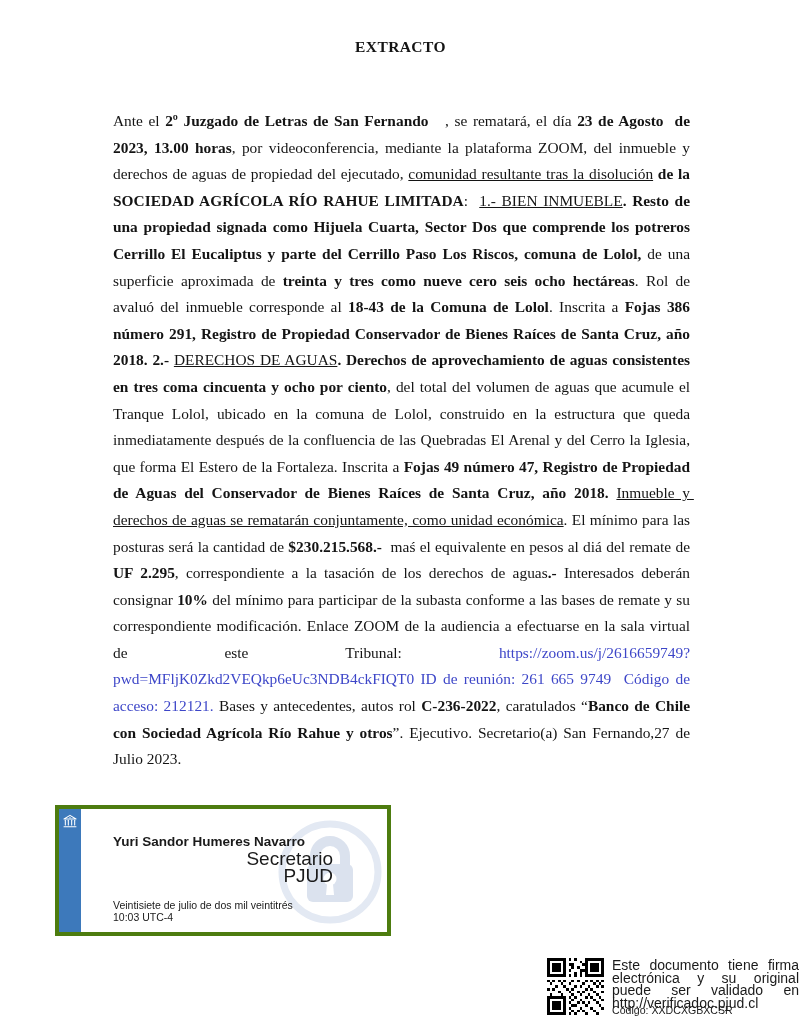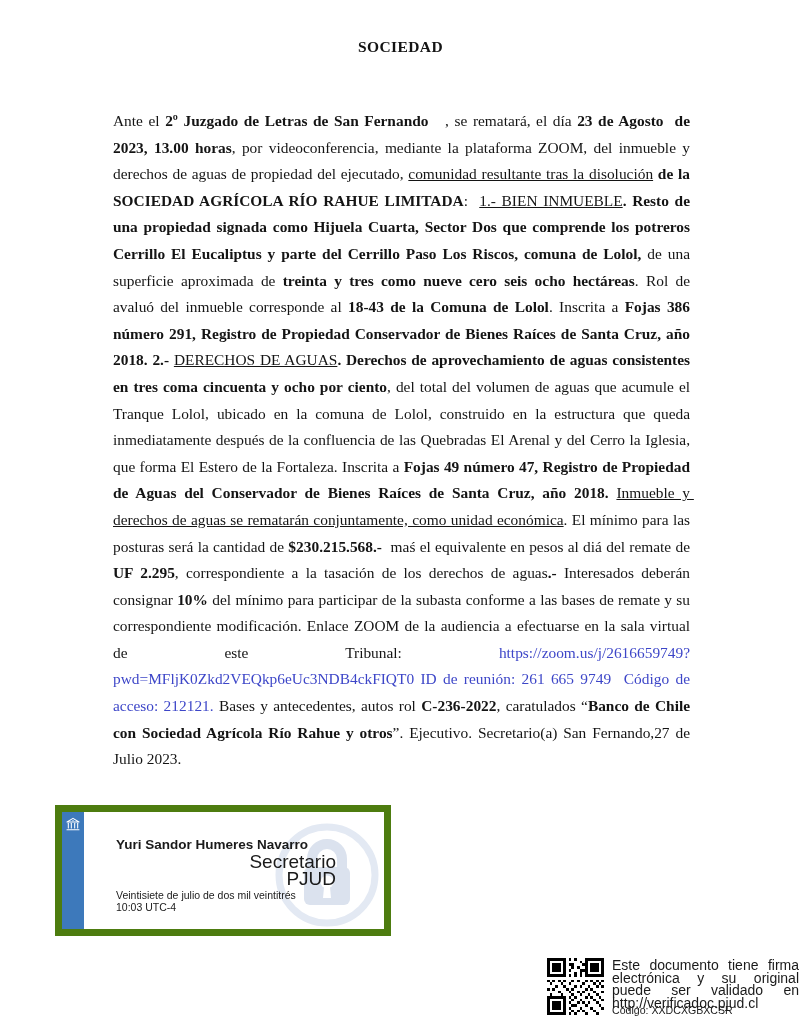--- a/index.html
+++ b/index.html
@@ -11,46 +11,46 @@
              line-height:26.6px;text-align:justify;}
   .body-text span{white-space:pre-wrap;}
   .seg-r{font-weight:400;}
   .seg-b{font-weight:700;margin-top:16px;}
   .seg-u{text-decoration:underline;}
   .seg-bu{font-weight:400;text-decoration:underline;}
   .seg-link{color:#3d46c8;}
 
   
   .sig-card{position:absolute;left:55px;top:805px;width:336px;height:131px;
-            border:7px solid #4d7c0f;background:#ffffff;box-sizing:border-box;}
+            border:4px solid #4d7c0f;background:#ffffff;box-sizing:border-box;}
   .sig-bar{position:absolute;left:0;top:0;bottom:0;width:22px;background:#3d79bb;}
   .sig-bank-icon{position:absolute;left:3px;top:4px;width:16px;height:16px;}
   .sig-lock{position:absolute;right:4px;top:10px;width:106px;height:106px;}
   .sig-content{position:absolute;left:54px;top:24px;width:220px;
                font-family:"Liberation Sans",sans-serif;color:#1a1a1a;}
   .sig-name{font-size:13.5px;font-weight:700;line-height:17px;}
   .sig-role,.sig-org{font-size:19px;line-height:17px;text-align:right;}
   .sig-date,.sig-time{font-size:10.5px;line-height:12px;}
-  .sig-date{margin-top:2px;}
+  .sig-date{margin-top:15px;}
 
   
   .qr{position:absolute;left:547px;top:958px;width:57px;height:57px;}
   .qr svg{width:100%;height:100%;shape-rendering:crispEdges;}
   .verify-text{position:absolute;left:612px;top:959px;width:187px;
                font-family:"Liberation Sans",sans-serif;font-size:14px;
                line-height:12.6px;text-align:justify;color:#1a1a1a;}
   .verify-code{position:absolute;left:612px;top:1004px;
                font-family:"Liberation Sans",sans-serif;font-size:10.6px;color:#1a1a1a;}
 </style>
 </head>
 <body>
 
 <div class="page">
 
-  <div class="doc-title">SOCIEDAD</div>
+  <div class="doc-title">EXTRACTO</div>
 
   <div class="body-text"><span class="seg-r">Ante el </span><span class="seg-b">2º Juzgado de Letras de San Fernando</span><span class="seg-r">&nbsp;&nbsp;&nbsp;, se rematará, el día </span><span class="seg-b">23 de Agosto&nbsp; de 2023, 13.00 horas</span><span class="seg-r">, por videoconferencia, mediante la plataforma ZOOM, del inmueble y derechos de aguas de propiedad del ejecutado, </span><span class="seg-bu">comunidad resultante tras la disolución</span><span class="seg-b"> de la SOCIEDAD AGRÍCOLA RÍO RAHUE LIMITADA</span><span class="seg-r">: &nbsp;</span><span class="seg-bu">1.- BIEN INMUEBLE</span><span class="seg-b">. </span><span class="seg-b">Resto de una propiedad signada como Hijuela Cuarta, Sector Dos que comprende los potreros Cerrillo El Eucaliptus y parte del Cerrillo Paso Los Riscos, comuna de Lolol, </span><span class="seg-r">de una superficie aproximada de </span><span class="seg-b">treinta y tres como nueve cero seis ocho hectáreas</span><span class="seg-r">. Rol de avaluó del inmueble corresponde al </span><span class="seg-b">18-43 de la Comuna de Lolol</span><span class="seg-r">. Inscrita a </span><span class="seg-b">Fojas 386 número 291, Registro de Propiedad Conservador de Bienes Raíces de Santa Cruz, año 2018. 2.- </span><span class="seg-bu">DERECHOS DE AGUAS</span><span class="seg-b">. Derechos de aprovechamiento de aguas consistentes en tres coma cincuenta y ocho por ciento</span><span class="seg-r">, del total del volumen de aguas que acumule el Tranque Lolol, ubicado en la comuna de Lolol, construido en la estructura que queda inmediatamente después de la confluencia de las Quebradas El Arenal y del Cerro la Iglesia, que forma El Estero de la Fortaleza. Inscrita a </span><span class="seg-b">Fojas 49 número 47, Registro de Propiedad de Aguas del Conservador de Bienes Raíces de Santa Cruz, año 2018.</span><span class="seg-r"> </span><span class="seg-u">Inmueble y derechos de aguas se rematarán conjuntamente, como unidad económica</span><span class="seg-r">. El mínimo para las posturas será la cantidad de </span><span class="seg-b">$230.215.568.-</span><span class="seg-r">&nbsp; maś el equivalente en pesos al diá del remate de </span><span class="seg-b">UF 2.295</span><span class="seg-r">, correspondiente a la tasación de los derechos de aguas</span><span class="seg-b">.-</span><span class="seg-r"> Interesados deberán consignar </span><span class="seg-b">10%</span><span class="seg-r"> del mínimo para participar de la subasta conforme a las bases de remate y su correspondiente modificación. Enlace ZOOM de la audiencia a efectuarse en la sala virtual de este Tribunal: </span><span class="seg-link">https://zoom.us/j/2616659749?pwd=MFljK0Zkd2VEQkp6eUc3NDB4ckFIQT0 ID de reunión: 261 665 9749&nbsp; Código de acceso: 212121.</span><span class="seg-r"> Bases y antecedentes, autos rol </span><span class="seg-b">C-236-2022</span><span class="seg-r">, caratulados “</span><span class="seg-b">Banco de Chile con Sociedad Agrícola Río Rahue y otros</span><span class="seg-r">”. Ejecutivo. Secretario(a) San Fernando,27 de Julio 2023.</span></div>
 
   <div class="sig-card">
     <div class="sig-bar">
       <span class="sig-bank-icon">
         <svg viewBox="0 0 24 24" width="16" height="16" fill="none" stroke="#ffffff" stroke-width="1.6" stroke-linecap="round" stroke-linejoin="round">
           <path d="M3 9 L12 3.5 L21 9 Z"></path>
           <circle cx="12" cy="7" r="1" fill="#ffffff" stroke="none"></circle>
           <line x1="5" y1="11" x2="5" y2="18"></line>

